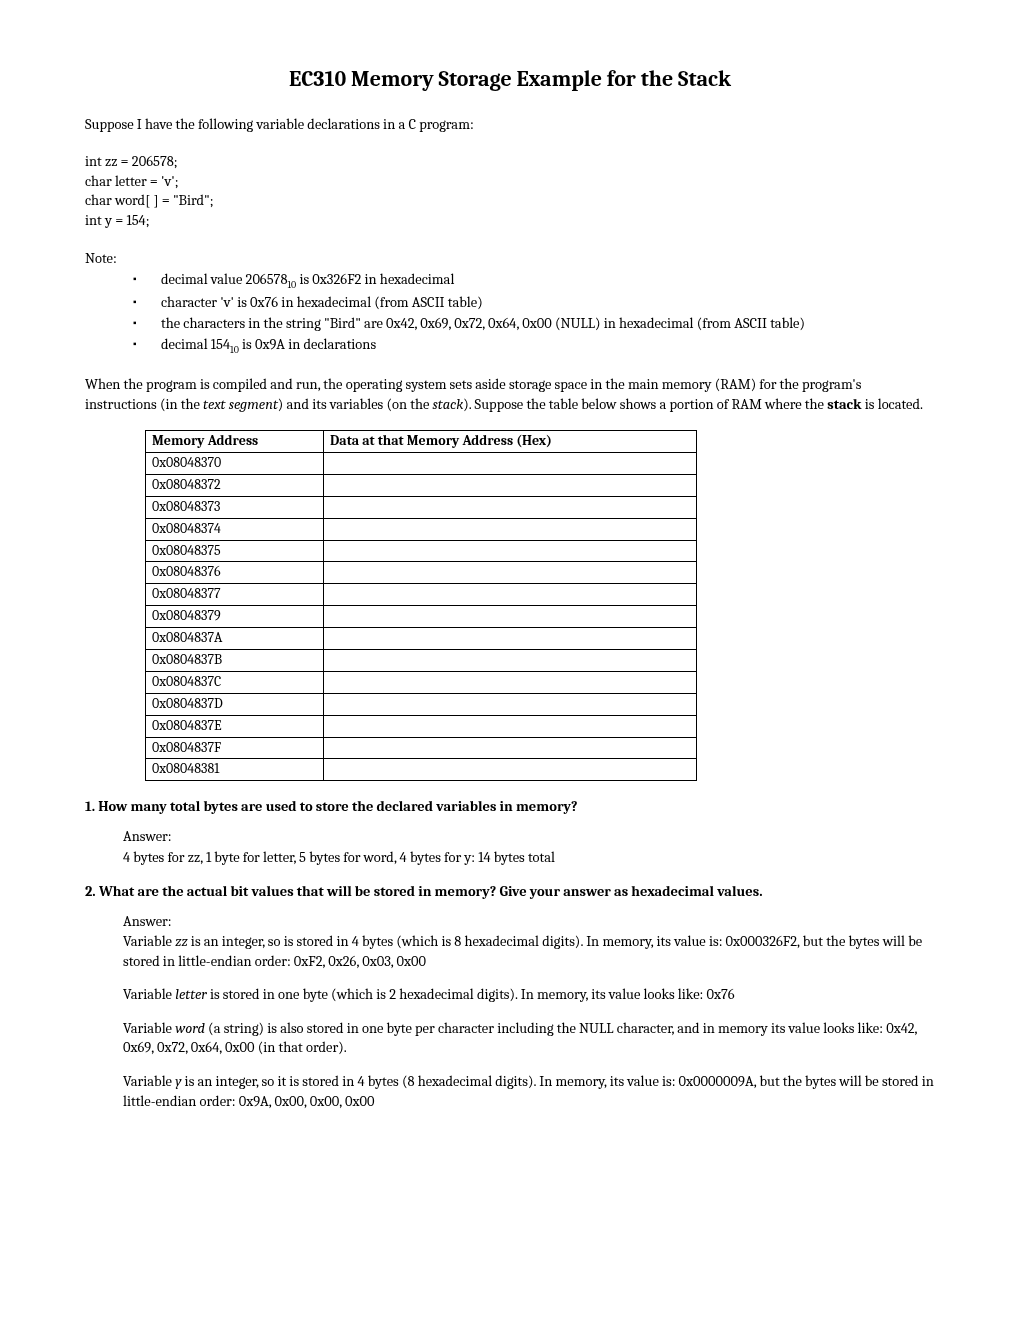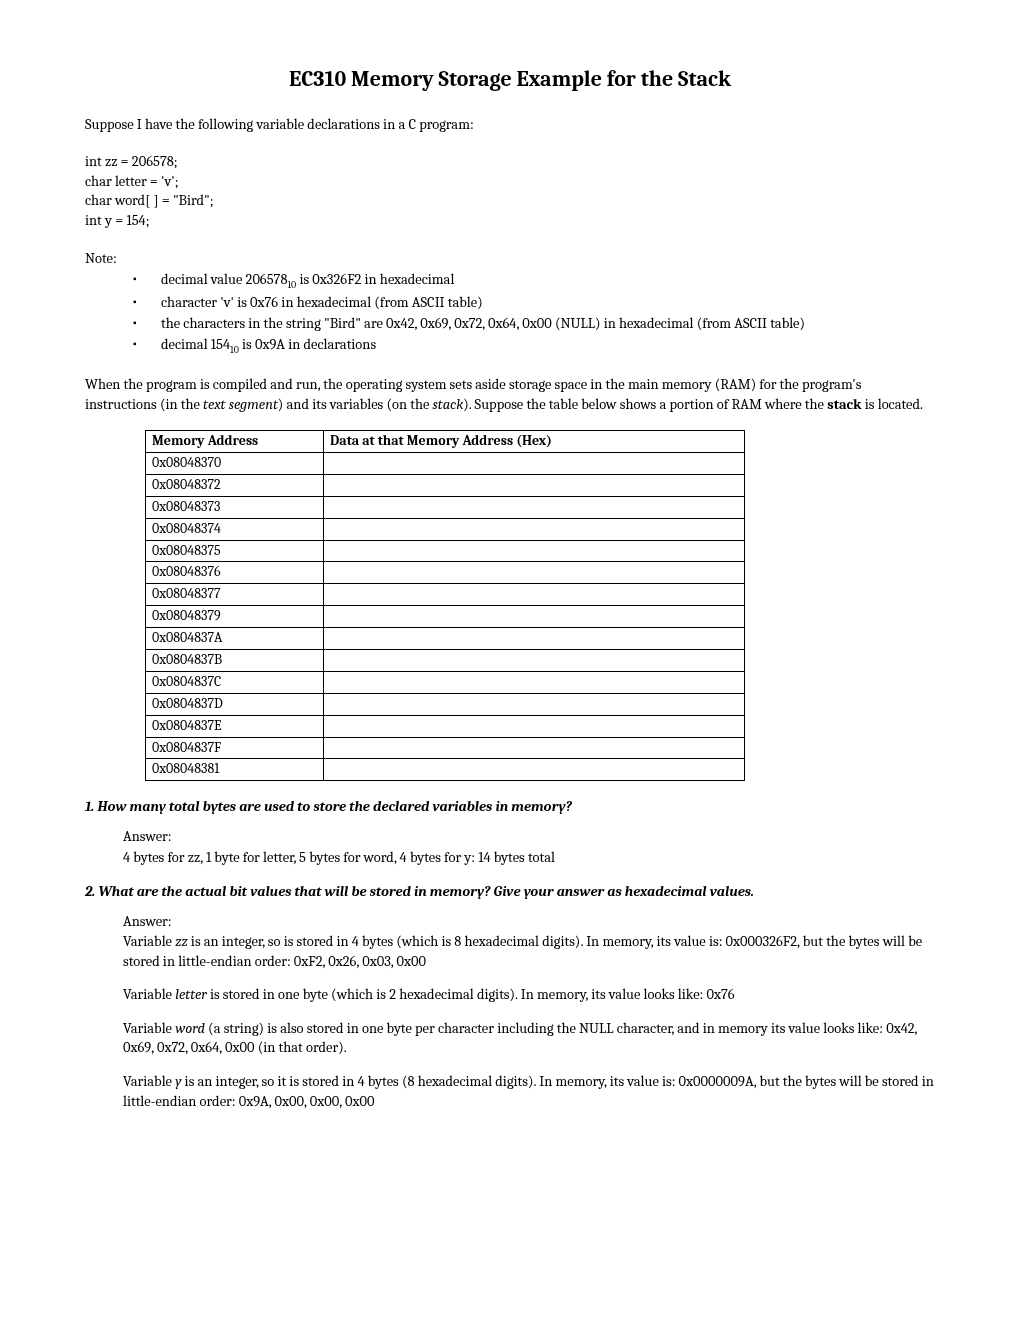--- a/index.html
+++ b/index.html
@@ -58,39 +58,38 @@
     }
     .italic {
       font-style: italic;
     }
     .bold {
       font-weight: bold;
     }
     table.mem {
       border-collapse: collapse;
       margin: 16px 17px 16px 60px;
-      width: 600px;
+      width: 552px;
     }
     table.mem th, table.mem td {
       border: 1px solid #000;
       padding: 1px 6px;
       text-align: left;
       font-size: 14px;
       font-family: Cambria, Georgia, serif;
     }
     table.mem th {
       font-weight: bold;
     }
     table.mem th:first-child, table.mem td:first-child {
       width: 165px;
     }
     .question {
       font-weight: bold;
       margin: 14px 0 4px 0;
-      font-style: italic;
     }
     .answer-block {
       margin: 10px 0 10px 38px;
     }
     .answer-block p {
       margin: 0 0 2px 0;
     }
     .answer-section {
       margin: 10px 0 14px 38px;
     }

